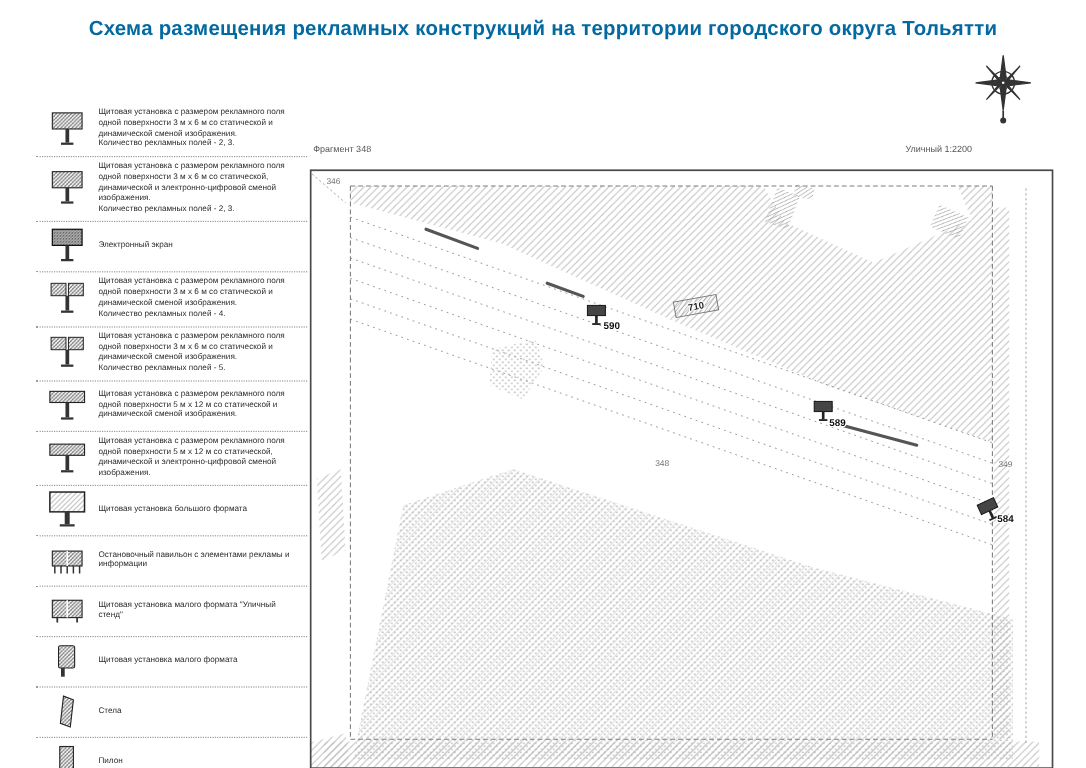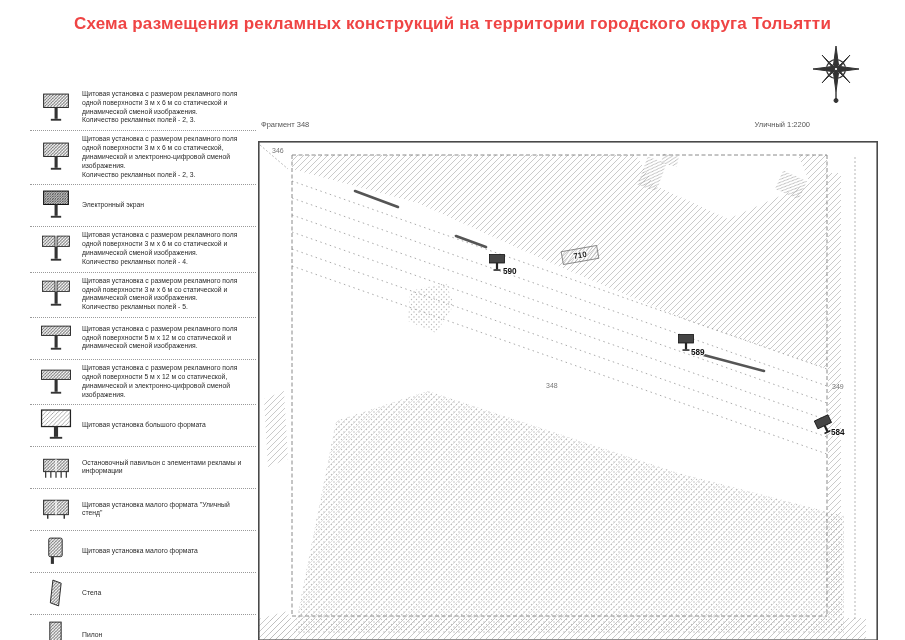--- a/index.html
+++ b/index.html
@@ -2,21 +2,21 @@
 <html><head>
 <meta charset="utf-8">
 <style>
   html,body{margin:0;padding:0;}
   body{
     width:905px;height:640px;position:relative;overflow:hidden;
     background:#ffffff;font-family:"Liberation Sans", sans-serif;color:#1a1a1a;
   }
   .title{
     position:absolute;top:14px;left:0;width:905px;text-align:center;
-    font-size:17px;font-weight:bold;letter-spacing:.2px;color:#ef4444;
+    font-size:17px;font-weight:bold;letter-spacing:.2px;color:#0369a1;
   }
   
   .legend{position:absolute;left:30px;top:86px;width:226px;}
   .legend-row{display:flex;align-items:center;border-bottom:1px dotted #9a9a9a;padding:4px 0 5px 0;}
   .legend-icon{flex:0 0 52px;display:flex;justify-content:center;align-items:center;}
   .legend-text{flex:1;font-size:6.8px;line-height:1.3;color:#2a2a2a;}
   
   .map-wrap{position:absolute;left:258px;top:85px;width:620px;height:530px;margin-top:33px;}
   .map-head{position:absolute;top:0;left:0;width:620px;height:14px;font-size:7.5px;color:#555;}
   .fragment-label{position:absolute;left:3px;top:2px;}

